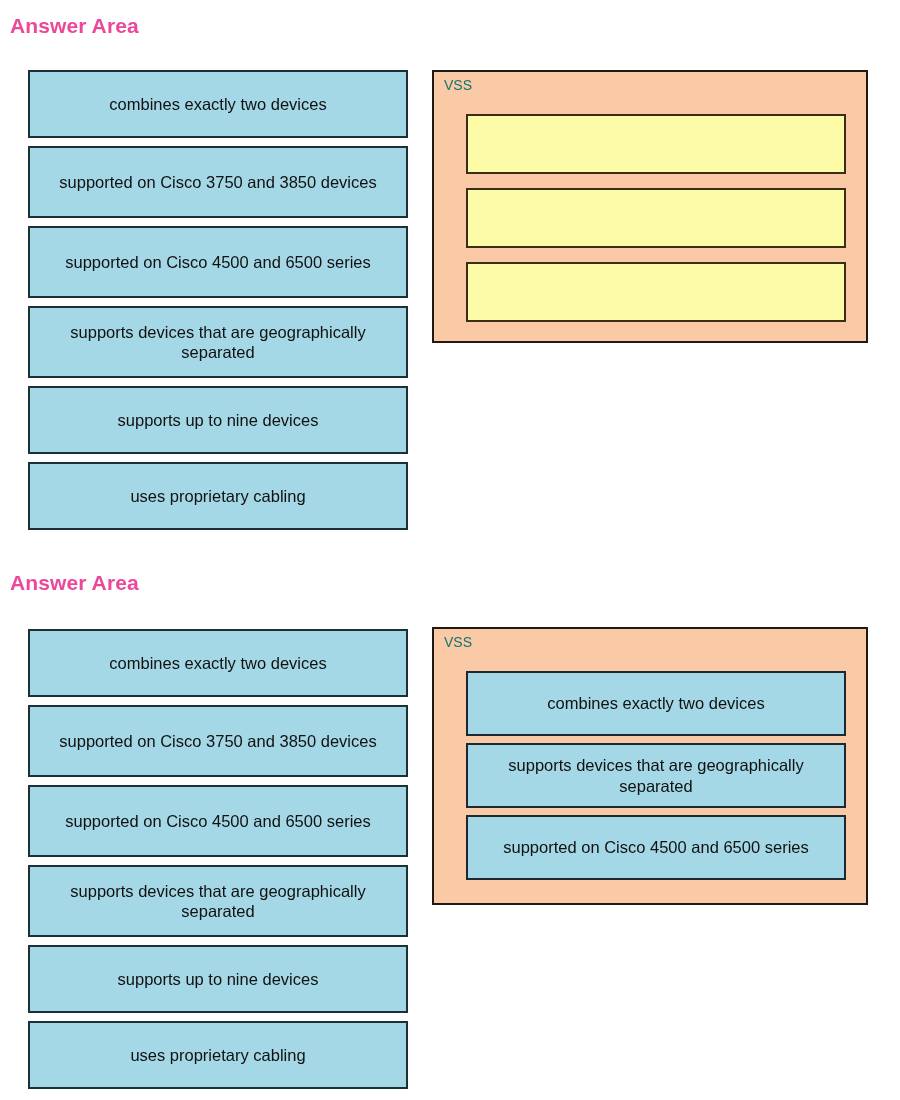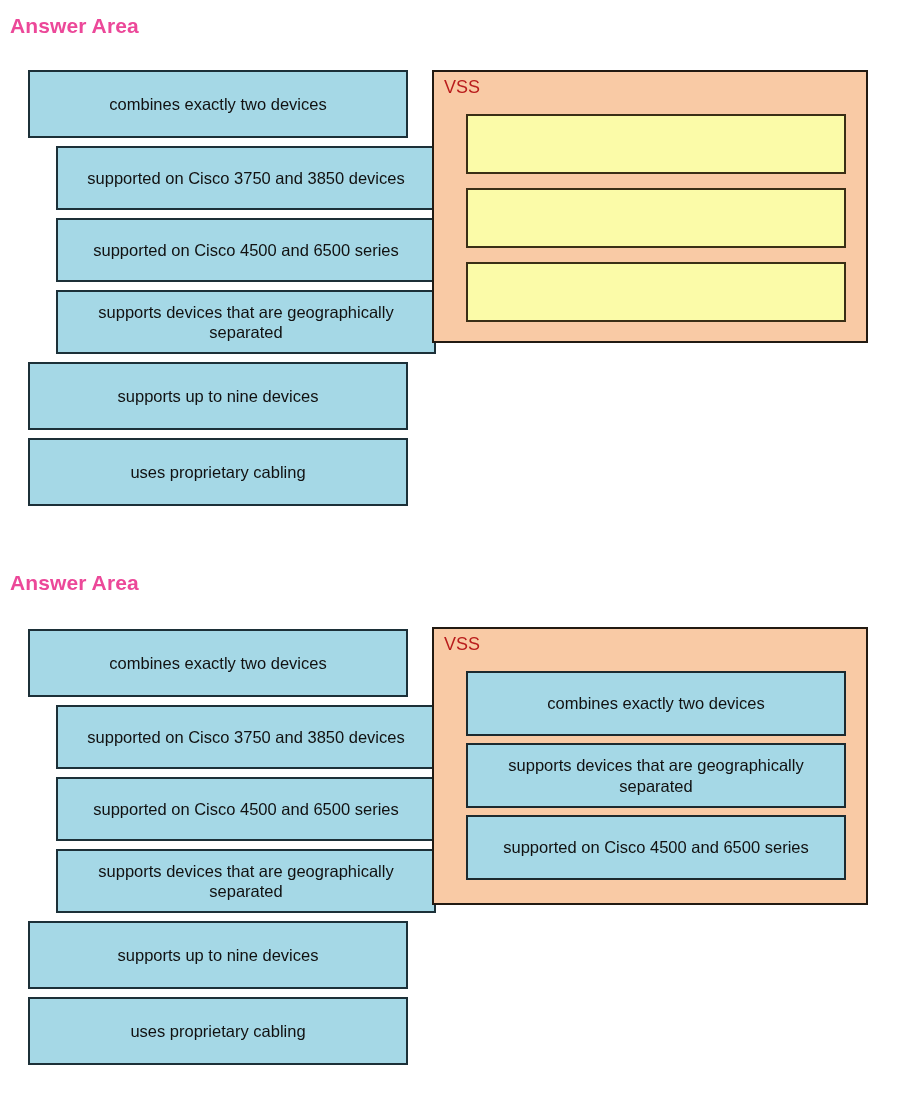--- a/index.html
+++ b/index.html
@@ -54,21 +54,21 @@
     align-items: center;
     justify-content: center;
     text-align: center;
     font-size: 16.5px;
     line-height: 1.22;
     color: #111111;
     padding: 2px 10px;
     margin-bottom: 8px;
   }
   .opt-box.h1 { height: 68px; }
-  .opt-box.h2 { height: 64px; margin-left: 28px; }
+  .opt-box.h2 { height: 72px; }
 
   
   .vss-panel {
     position: absolute;
     box-sizing: border-box;
     background: #f9caa5;
     border: 2px solid #221a12;
   }
   .vss-panel-top {
     left: 432px;
@@ -79,22 +79,22 @@
   .vss-panel-bottom {
     left: 432px;
     top: 70px;
     width: 436px;
     height: 278px;
   }
   .vss-label {
     position: absolute;
     left: 10px;
     top: 6px;
-    font-size: 18px;
-    color: #b91c1c;
+    font-size: 14px;
+    color: #0f766e;
     line-height: 1;
   }
 
   .drop-stack {
     position: absolute;
     left: 32px;
     top: 42px;
     width: 380px;
   }
 

